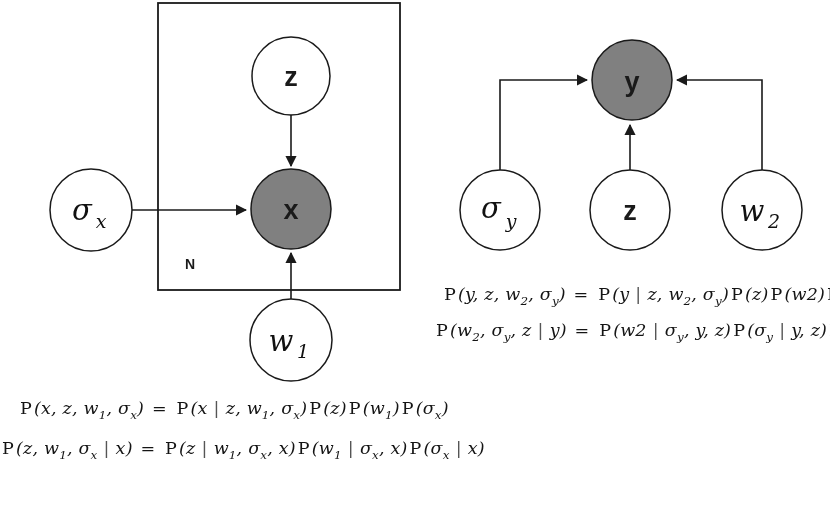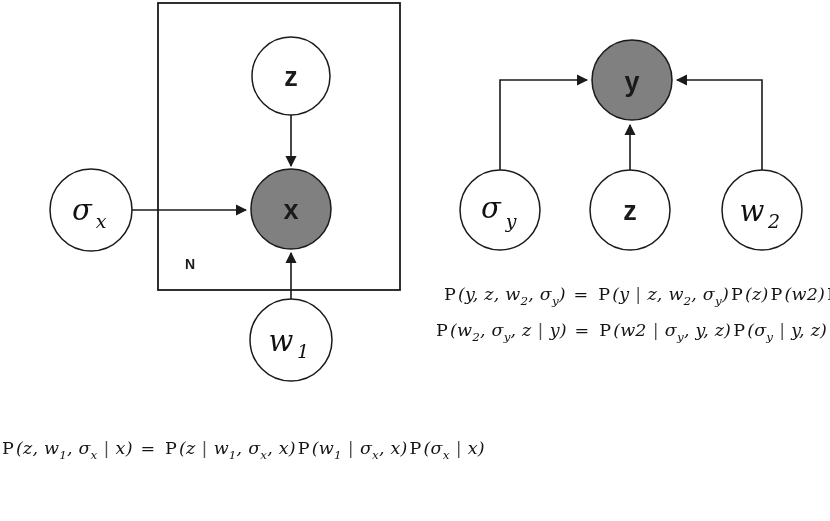--- a/index.html
+++ b/index.html
@@ -151,20 +151,23 @@
     <g>
       <circle cx="762" cy="210" r="40" fill="#ffffff" stroke="#1a1a1a" stroke-width="1.5"></circle>
       <text class="node-label-math" x="752" y="221" text-anchor="middle">w</text>
       <text class="node-label-math sub" x="774" y="228" text-anchor="middle">2</text>
     </g>
   </g>
 </svg>
 
 <div class="eq-layer">
 
+  <div class="eq eq-left-1">
+    <span><span class="op">P</span>(x, z, w<sub>1</sub>, σ<sub>x</sub>) <span class="op">=</span> <span class="op">P</span>(x<span class="pipe"><span class="pipe">|</span></span>z, w<sub>1</sub>, σ<sub>x</sub>)<span class="op">P</span>(z)<span class="op">P</span>(w<sub>1</sub>)<span class="op">P</span>(σ<sub>x</sub>)</span>
+  </div>
 
   <div class="eq eq-left-2">
     <span><span class="op">P</span>(z, w<sub>1</sub>, σ<sub>x</sub><span class="pipe"><span class="pipe">|</span></span>x) <span class="op">=</span> <span class="op">P</span>(z<span class="pipe"><span class="pipe">|</span></span>w<sub>1</sub>, σ<sub>x</sub>, x)<span class="op">P</span>(w<sub>1</sub><span class="pipe"><span class="pipe">|</span></span>σ<sub>x</sub>, x)<span class="op">P</span>(σ<sub>x</sub><span class="pipe"><span class="pipe">|</span></span>x)</span>
   </div>
 
   <div class="eq eq-right-1">
     <span><span class="op">P</span>(y, z, w<sub>2</sub>, σ<sub>y</sub>) <span class="op">=</span> <span class="op">P</span>(y<span class="pipe"><span class="pipe">|</span></span>z, w<sub>2</sub>, σ<sub>y</sub>)<span class="op">P</span>(z)<span class="op">P</span>(w2)<span class="op">P</span>(σ)</span>
   </div>
 
   <div class="eq eq-right-2">

